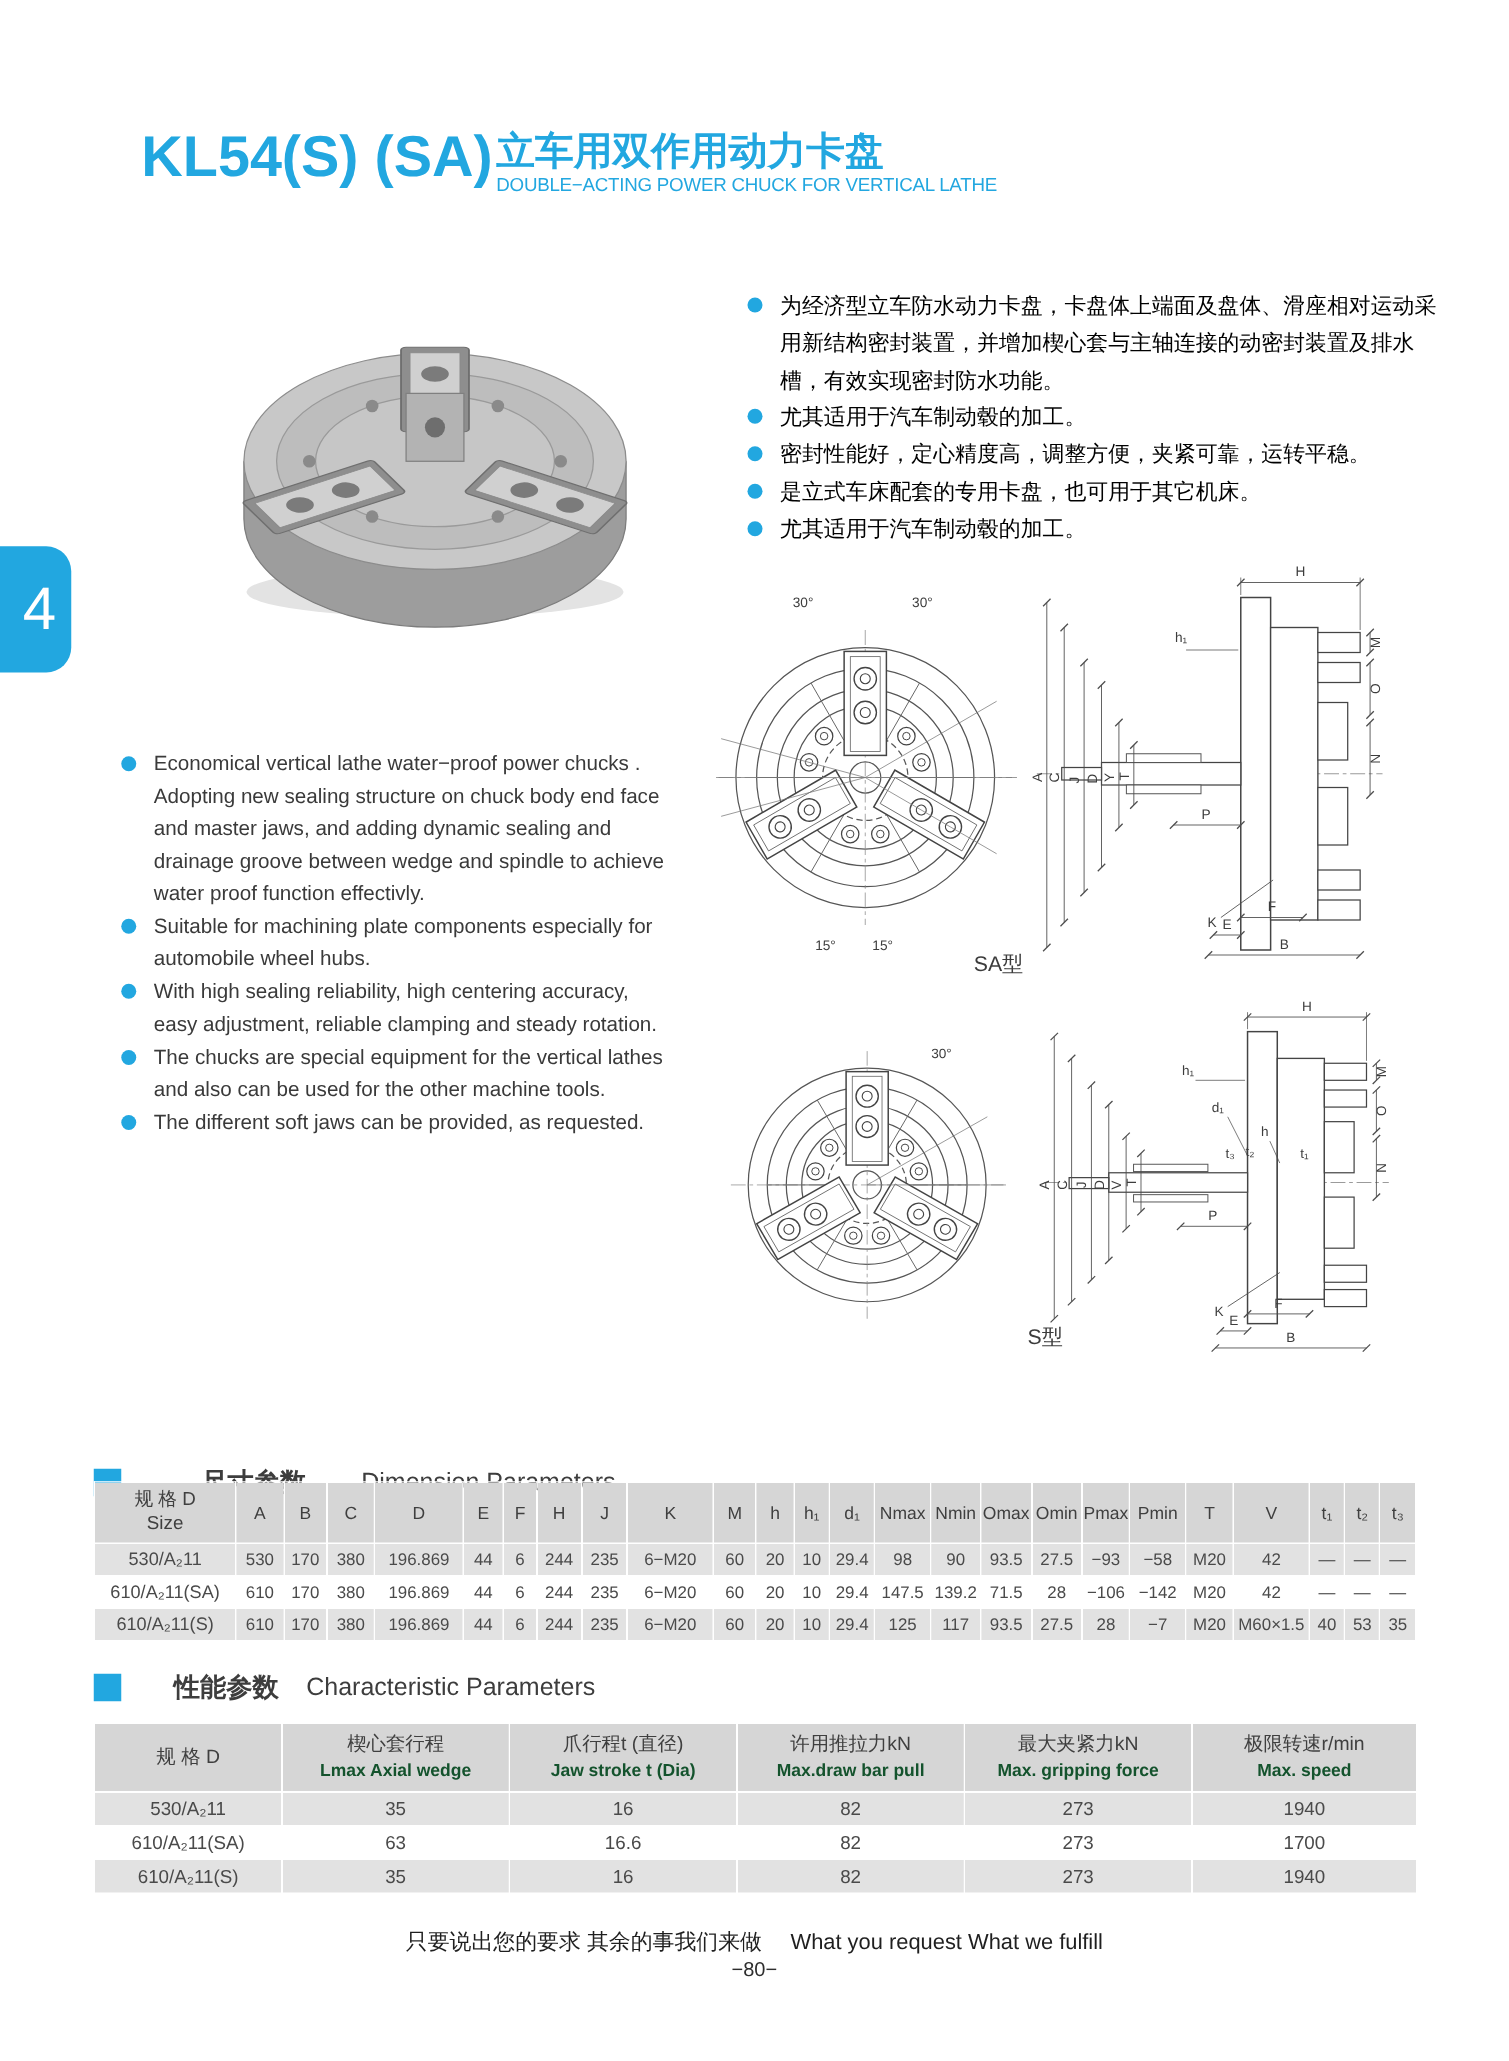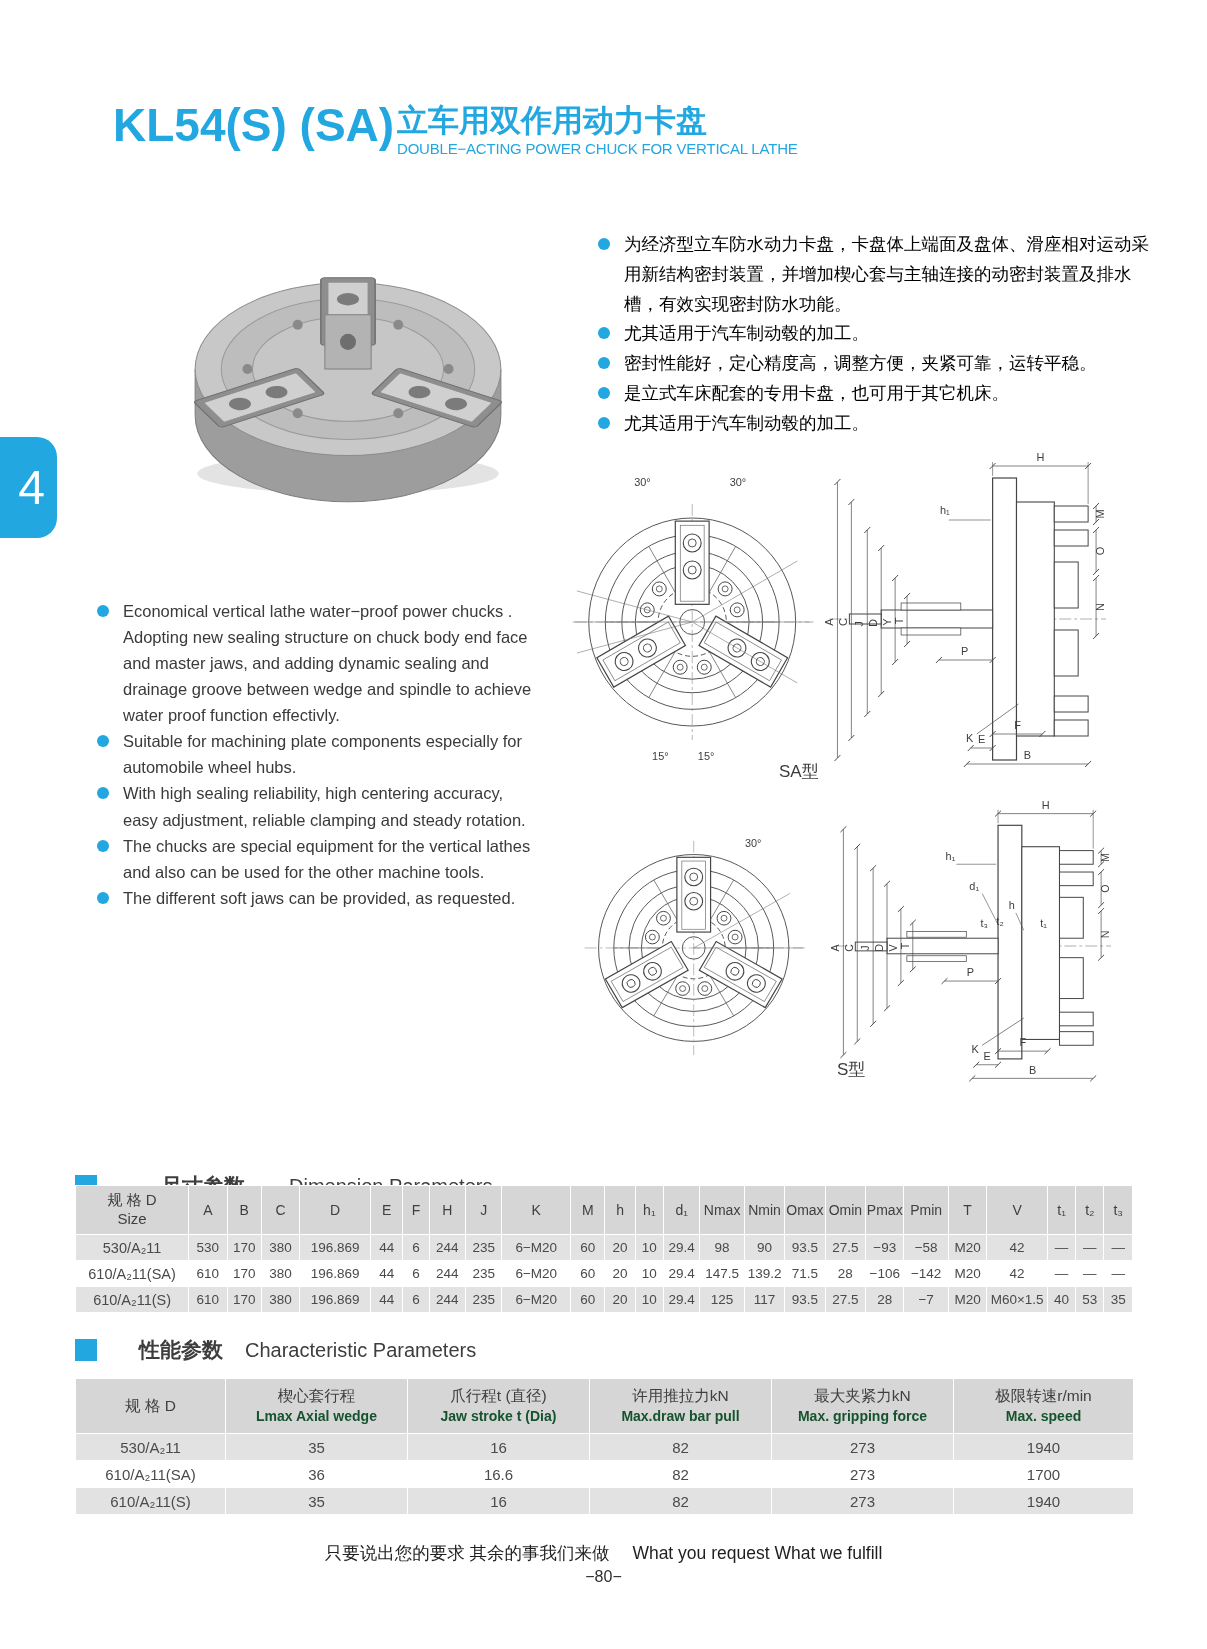--- a/index.html
+++ b/index.html
@@ -30,21 +30,21 @@
   .features-en { left:97px; top:598px; width:442px; font-size:16.5px; line-height:1.58; color:#3a3a3a; }
   .features-en li::before { top:7px; }
 
   
   .drawing { position:absolute; }
   .drawing svg { width:100%; height:100%; font-family:inherit; }
   .drawing-sa { left:543px; top:446px; width:567px; height:345px; }
   .drawing-s  { left:550px; top:800px; width:565px; height:292px; }
   .drawing .caption { position:absolute; font-size:17px; color:#3c3c3c; }
   .drawing-sa .caption { left:236px; top:314px; }
-  .drawing-s  .caption { left:287px; top:258px; }
+  .drawing-s  .caption { left:272px; top:258px; }
 
   
   .sec-head { position:absolute; left:75px; display:flex; align-items:center; gap:22px; }
   .sec-head .sq { width:22px; height:22px; background:var(--accent); display:inline-block; }
   .sec-head .t-cn { font-size:21px; font-weight:bold; color:#3d3d3d; margin-left:20px; }
   .sec-head .t-en { font-size:20px; color:#3d3d3d; }
   .dim-head { top:1172px;gap:44px; }
   .char-head { top:1336px; }
 
   
@@ -613,21 +613,21 @@
         <tr>
           <td>530/A₂11</td>
           <td>35</td>
           <td>16</td>
           <td>82</td>
           <td>273</td>
           <td>1940</td>
         </tr>
         <tr class="alt">
           <td>610/A₂11(SA)</td>
-          <td>36</td>
+          <td>63</td>
           <td>16.6</td>
           <td>82</td>
           <td>273</td>
           <td>1700</td>
         </tr>
         <tr>
           <td>610/A₂11(S)</td>
           <td>35</td>
           <td>16</td>
           <td>82</td>

